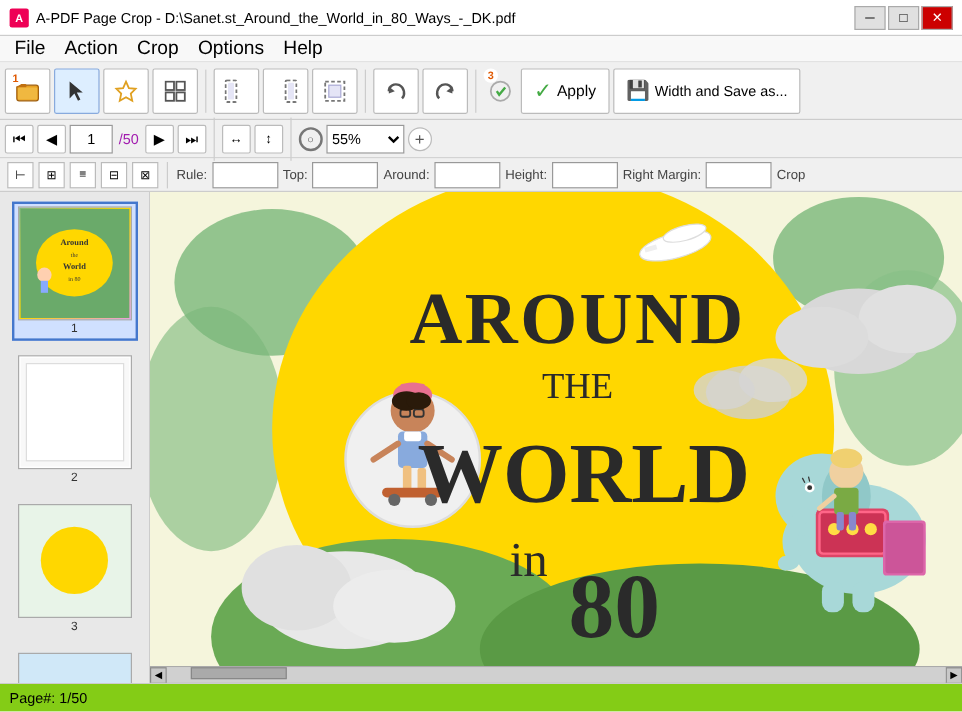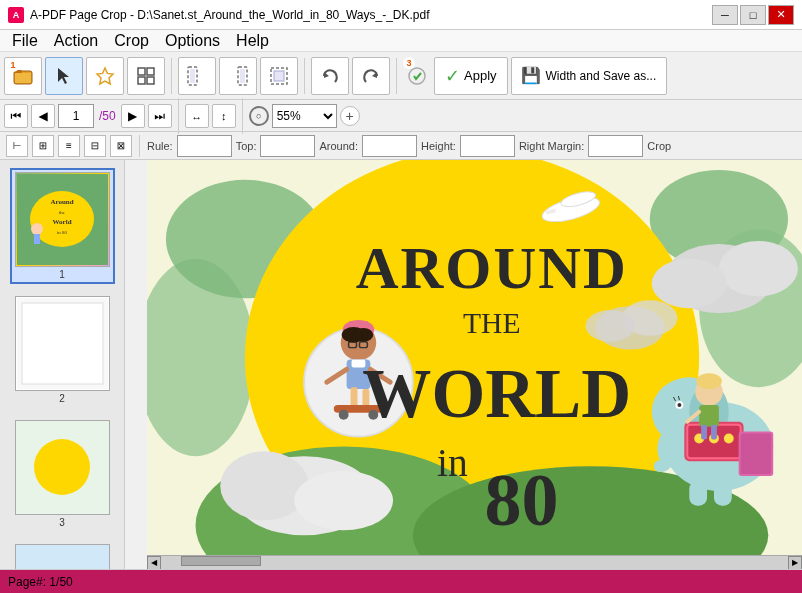--- a/index.html
+++ b/index.html
@@ -198,21 +198,20 @@
       align-items: center;
       justify-content: center;
       cursor: pointer;
       font-size: 10px;
     }
 
     
     .main-area {
       display: flex;
       height: calc(593px - 30px - 22px - 48px - 32px - 28px - 24px);
-      gap: 22px;
     }
 
     
     .thumb-panel {
       width: 125px;
       background: #e8e8e8;
       border-right: 1px solid #ccc;
       overflow-y: auto;
       overflow-x: hidden;
       display: flex;
@@ -290,21 +289,21 @@
       display: flex;
       align-items: center;
       justify-content: center;
       font-size: 8px;
       cursor: pointer;
     }
 
     
     .status-bar {
       height: 24px;
-      background: #be185d;
+      background: #84cc16;
       border-top: 1px solid #ccc;
       display: flex;
       align-items: center;
       padding: 0 8px;
       font-size: 12px;
     }
 
     
     .thumb1-bg { background: linear-gradient(135deg, #7fb87f 0%, #ffd700 50%, #e8a0e0 100%); }
   </style>

